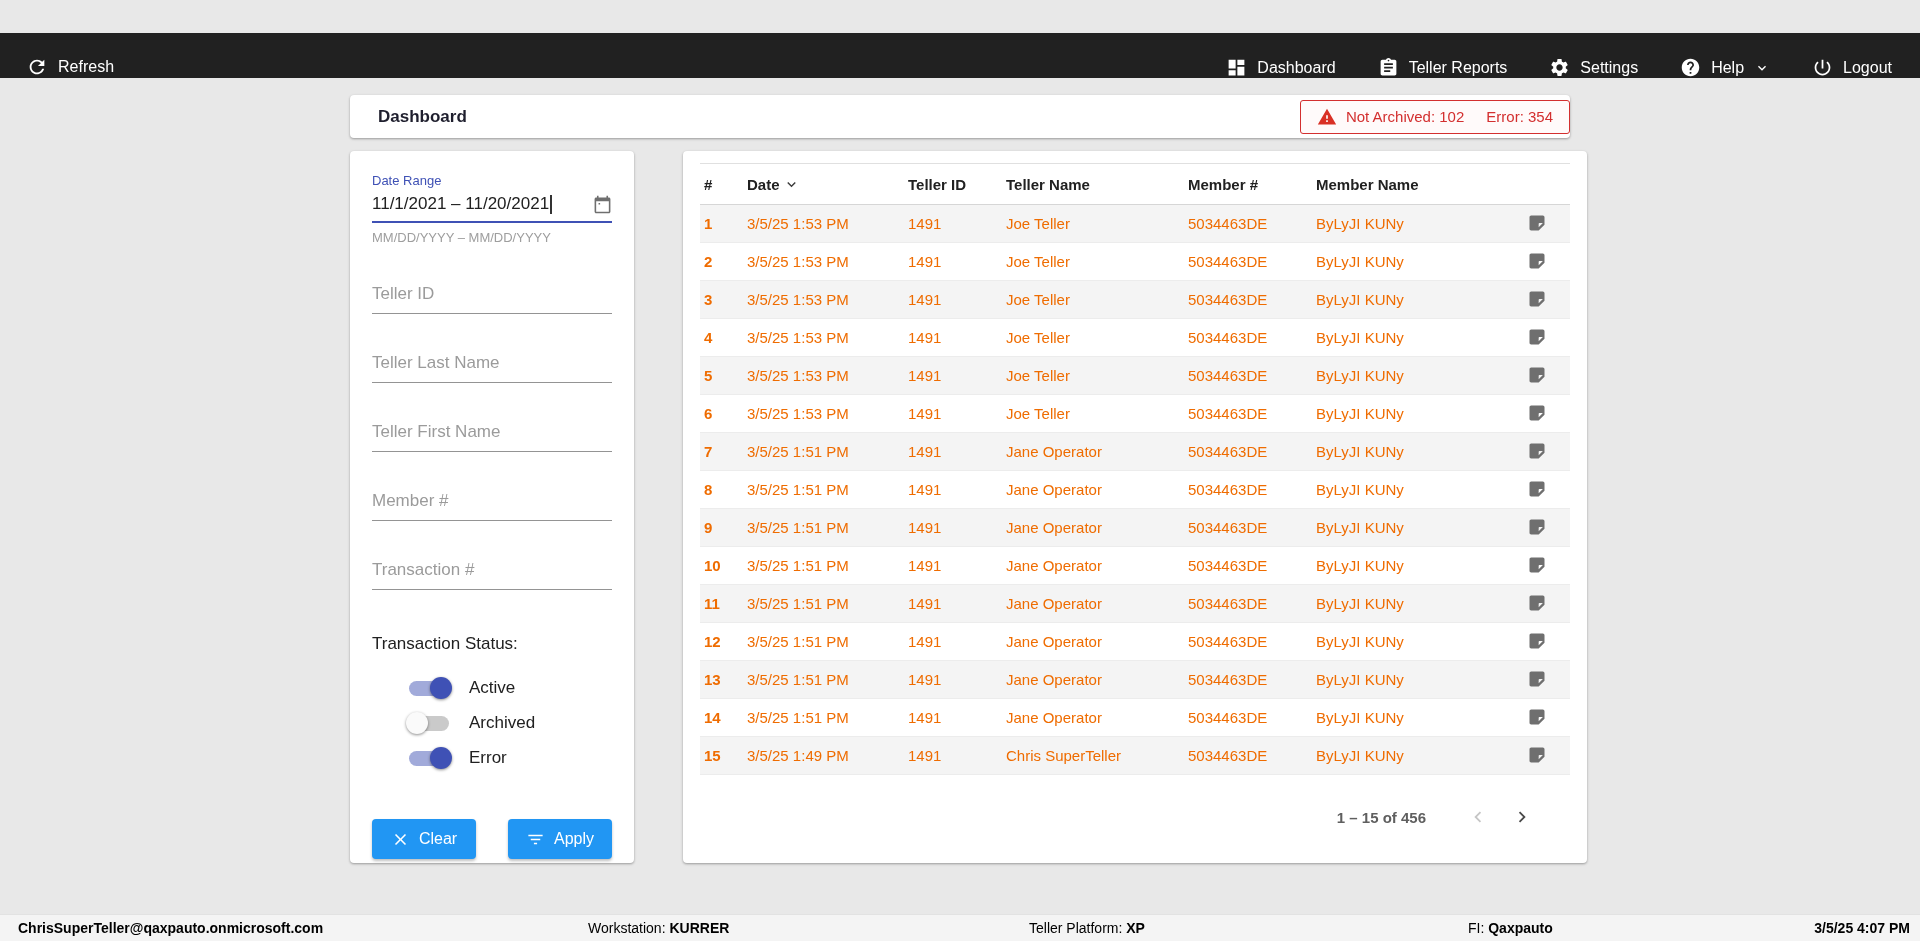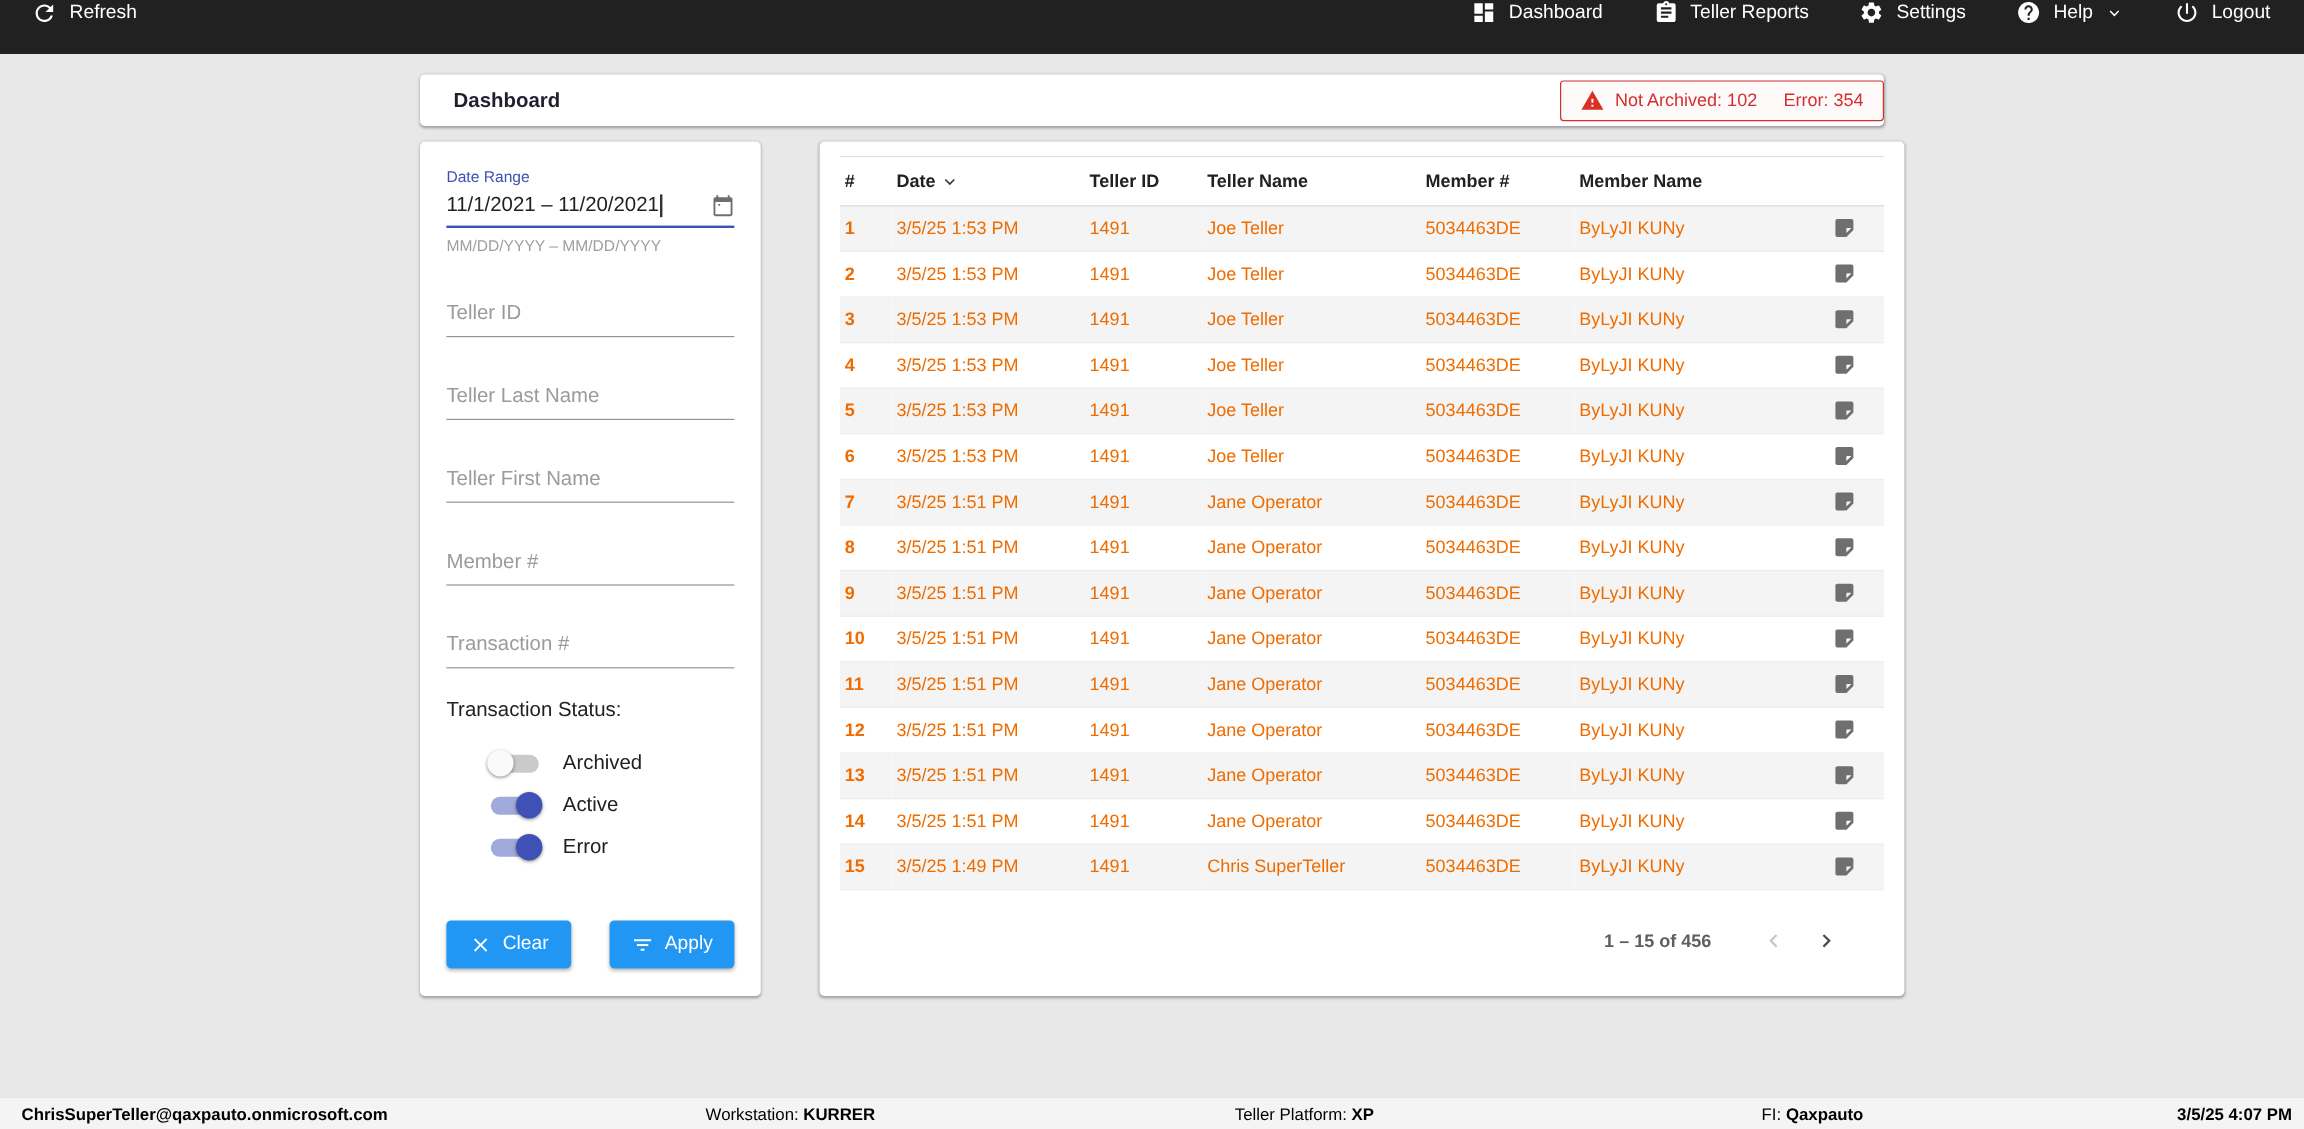--- a/index.html
+++ b/index.html
@@ -9,22 +9,23 @@
     background:#e8e8e8;
     position:relative;
     overflow:hidden;
     color:#212121;
   }
   svg { display:block; }
 
   
   .topbar {
     height:45px; background:#212121; color:#fff;
-    display:flex; align-items:flex-start; justify-content:space-between;
+    display:flex; align-items:flex-end; justify-content:space-between;
     padding:0 28px 0 26px;
+    margin-top:33px;
   }
   .topbar-item {
     display:flex; align-items:center; gap:10px;
     background:none; border:none; color:#fff;
     font-family:inherit; font-size:16px; cursor:pointer; white-space:nowrap;
   }
   .topbar-right { display:flex; align-items:center; gap:42px; }
   .topbar svg { fill:#fff; }
 
   
@@ -62,21 +63,21 @@
 
   .mat-field { margin-top:35px; }
   .mat-input {
     width:100%; border:none; border-bottom:1px solid #949494;
     background:transparent; outline:none;
     font-family:inherit; font-size:17px; color:#212121;
     padding:4px 0 9px;
   }
   .mat-input::placeholder { color:#9b9b9b; opacity:1; }
 
-  .status-section { margin-top:25px; }
+  .status-section { margin-top:44px; }
   .status-label { font-size:17px; color:#212121; margin-bottom:16px; }
   .toggle-row { display:flex; align-items:center; gap:17px; height:35px; padding-left:34px; }
   .toggle-label { font-size:17px; }
   .switch { position:relative; width:46px; height:24px; cursor:pointer; flex:0 0 46px; }
   .switch .track {
     position:absolute; left:3px; top:5px; width:40px; height:15px;
     border-radius:8px; background:#9e9e9e; opacity:.55;
   }
   .switch .thumb {
     position:absolute; left:0; top:1px; width:22px; height:22px;
@@ -255,32 +256,32 @@
       <div class="mat-field">
         <input class="mat-input" placeholder="Member #" style="">
       </div>
       <div class="mat-field">
         <input class="mat-input" placeholder="Transaction #" style="">
       </div>
 
       <div class="status-section">
         <div class="status-label">Transaction Status:</div>
         <div class="toggle-row">
+          <span class="switch on">
+              <span class="track"></span>
+              <span class="thumb"></span>
+            </span>
+          <span class="toggle-label">Active</span>
+        </div>
+        <div class="toggle-row">
           <span class="switch">
               <span class="track"></span>
               <span class="thumb"></span>
             </span>
           <span class="toggle-label">Archived</span>
-        </div>
-        <div class="toggle-row">
-          <span class="switch on">
-              <span class="track"></span>
-              <span class="thumb"></span>
-            </span>
-          <span class="toggle-label">Active</span>
         </div>
         <div class="toggle-row">
           <span class="switch on">
               <span class="track"></span>
               <span class="thumb"></span>
             </span>
           <span class="toggle-label">Error</span>
         </div>
       </div>
 

